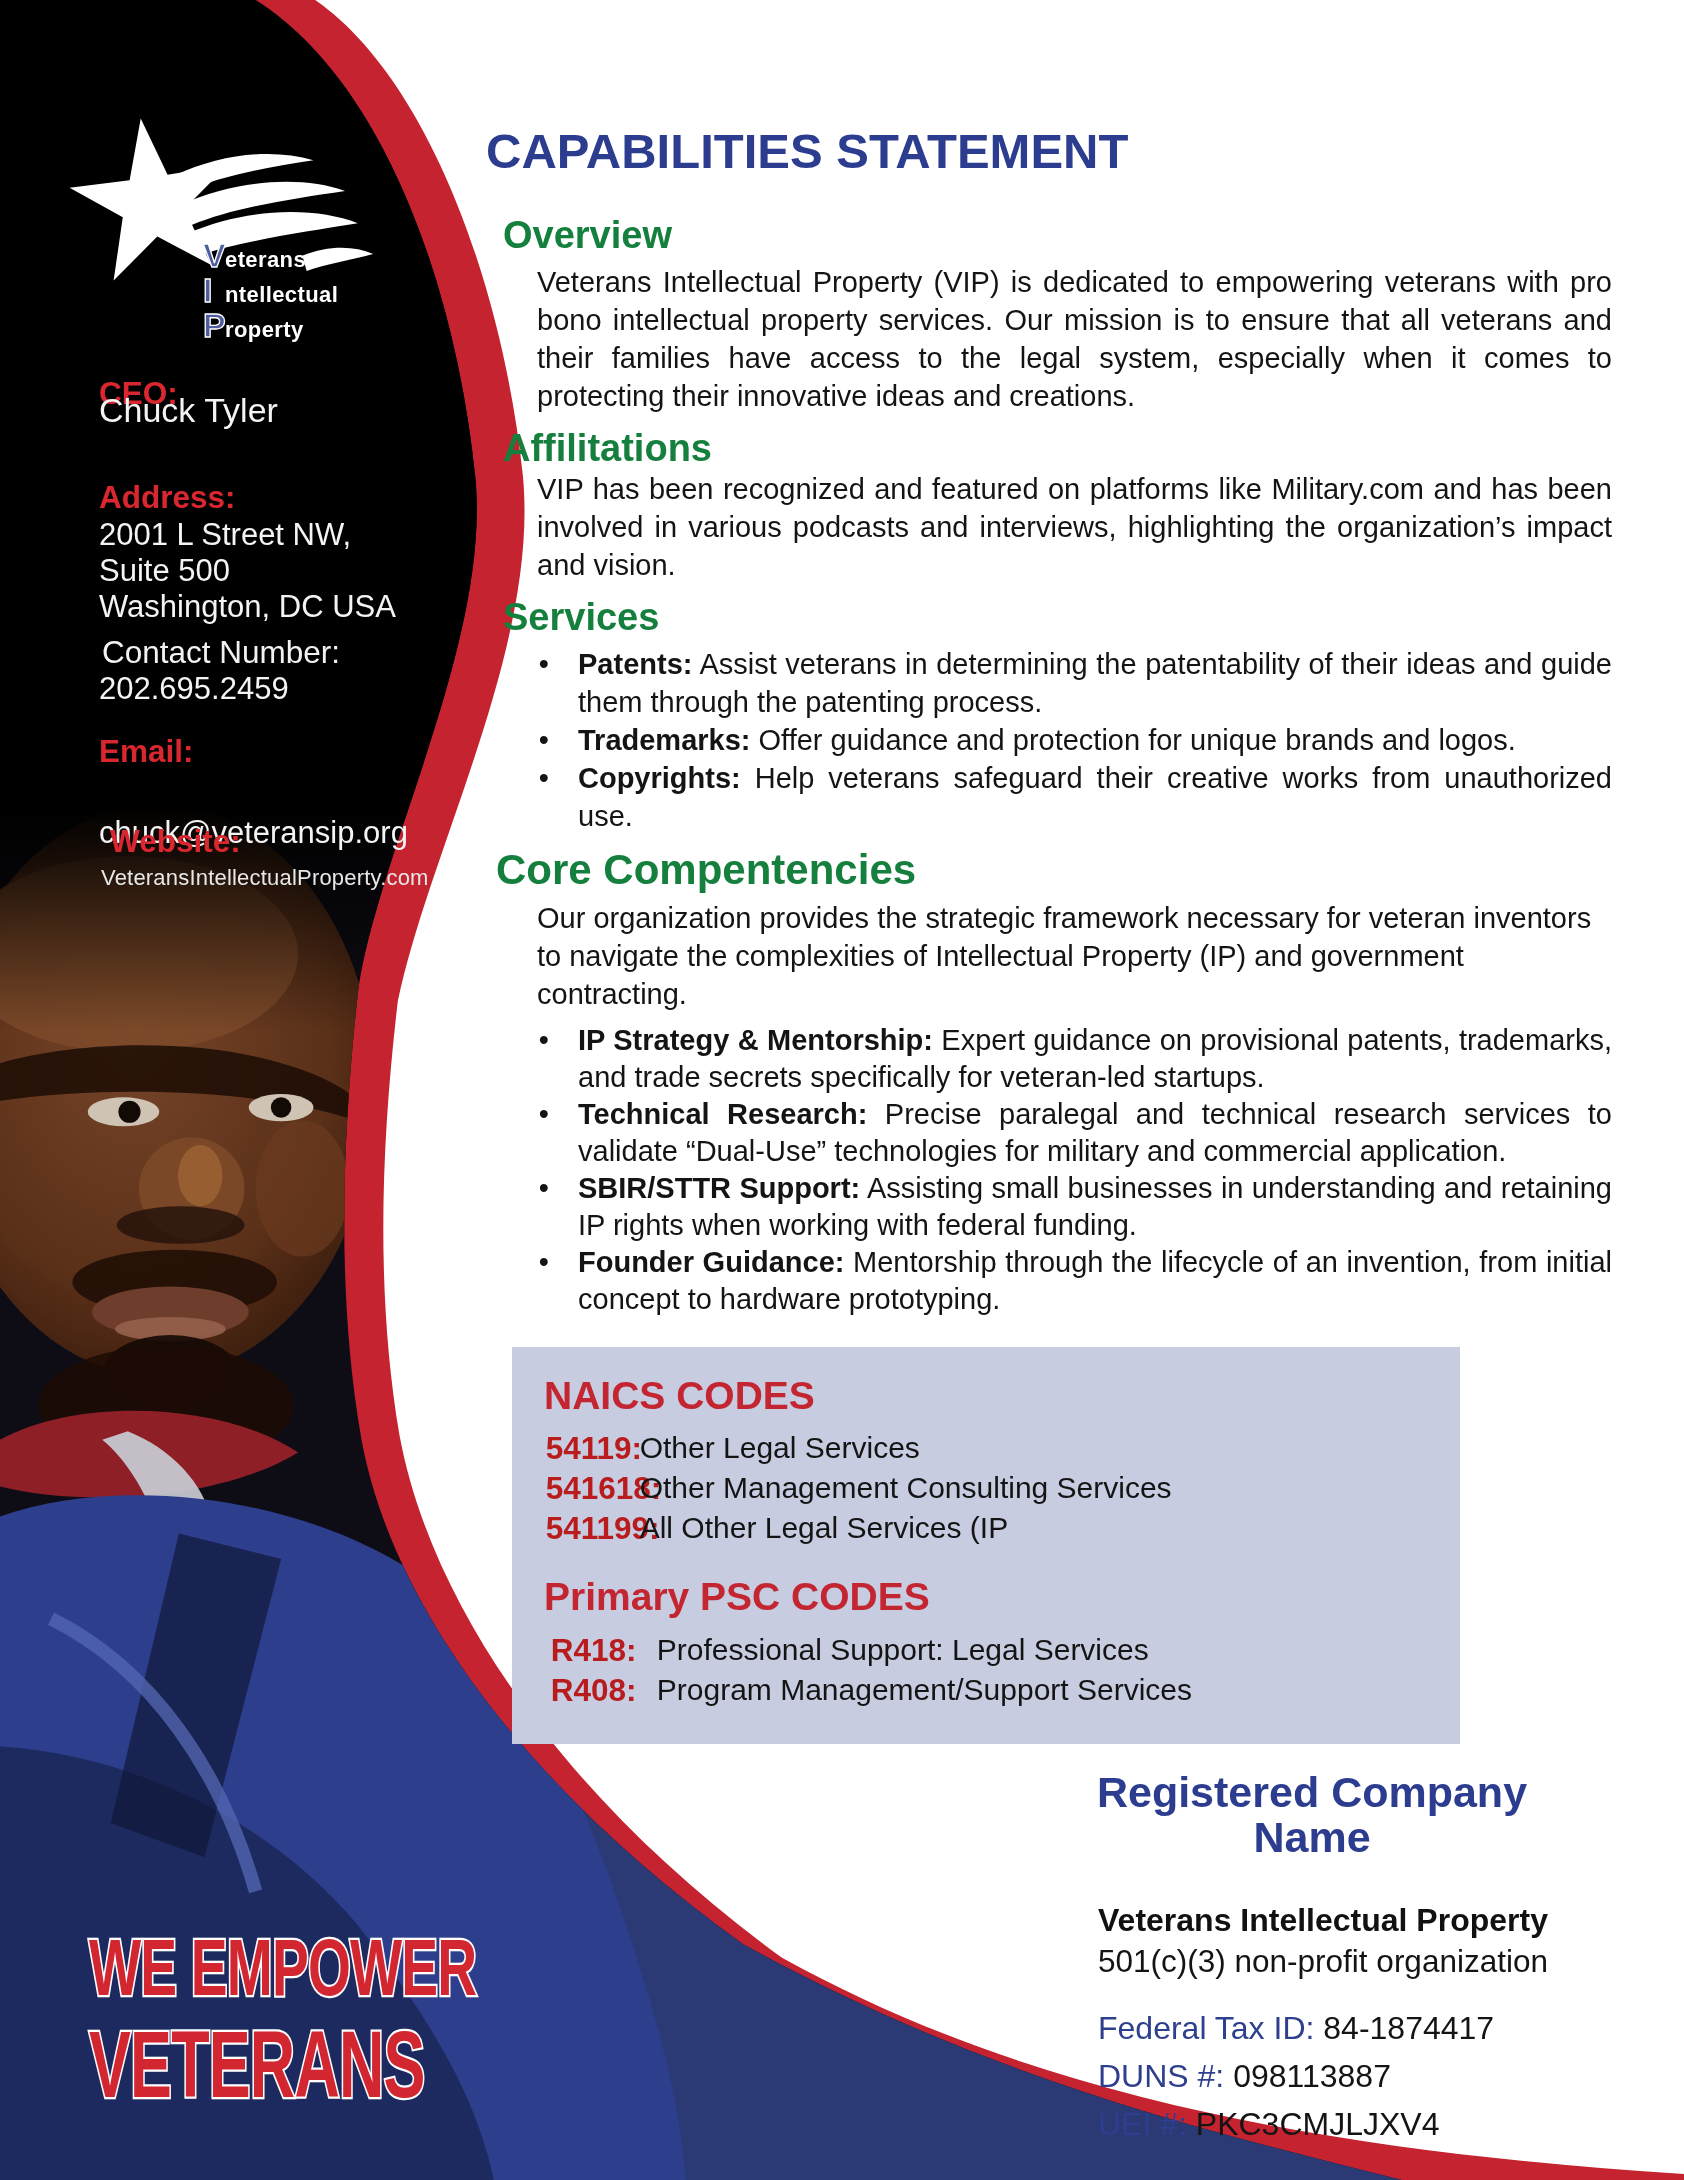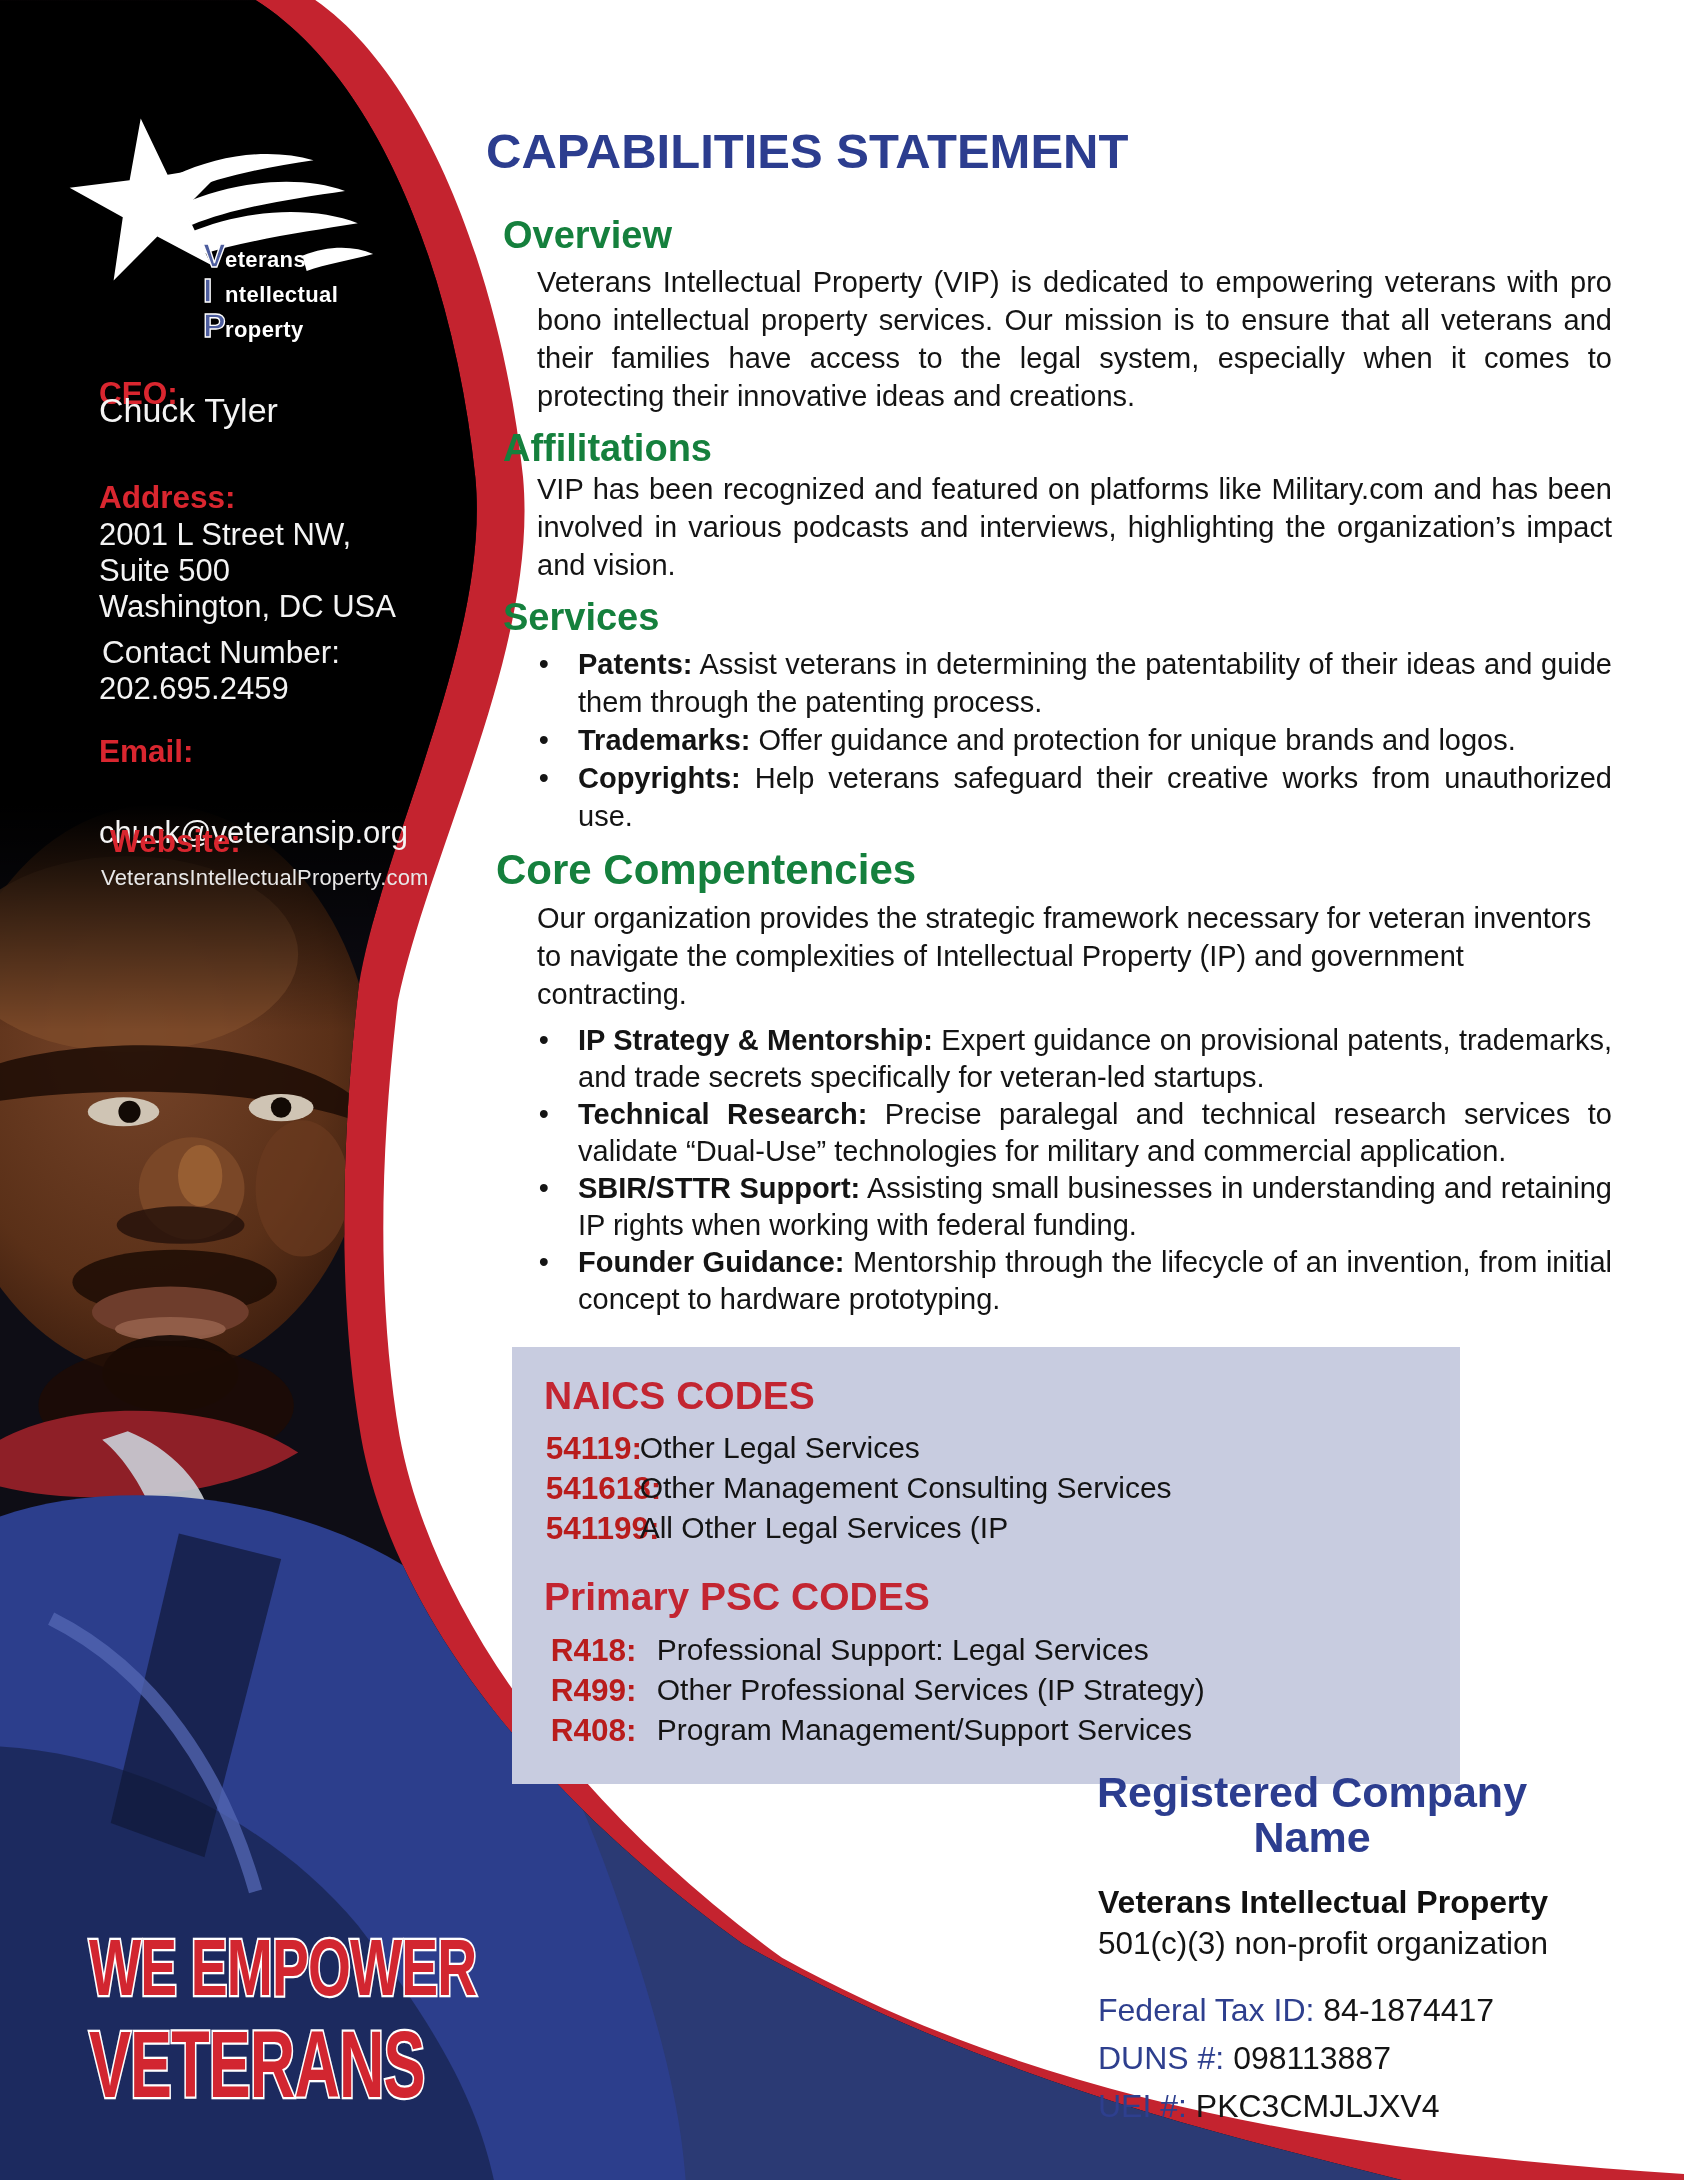--- a/index.html
+++ b/index.html
@@ -60,21 +60,21 @@
   .codes-head{margin:3.4px 0 12px 6.8px;font-size:39px;line-height:1.05;color:#c32531;font-weight:bold;}
   .codes-head.psc{margin-top:29px;}
   .code-row{display:flex;margin-left:8.5px;line-height:40px;}
   .code-row .code{width:94px;flex:0 0 94px;color:#b91c1c;font-weight:bold;font-size:31.5px;}
   .code-row .cdesc{font-size:30px;color:#141414;}
   .psc-rows .code-row{margin-left:13.6px;}
   .psc-rows .code-row .code{width:106px;flex:0 0 106px;}
   
   #registered{position:absolute;left:1035px;top:1770px;width:554px;z-index:2;}
   #registered .reg-head{
-    text-align:center;font-size:43px;font-weight:bold;color:#2c3d8f;margin:0 0 22px 0;line-height:1.05;
+    text-align:center;font-size:43px;font-weight:bold;color:#2c3d8f;margin:0 0 40px 0;line-height:1.05;
   }
   #registered .reg-body{margin-left:63px;}
   .reg-company{font-size:32px;font-weight:bold;color:#111;line-height:41px;}
   .reg-org{font-size:31.5px;color:#141414;line-height:41px;margin-bottom:22px;}
   .reg-field{font-size:32px;line-height:48px;}
   .reg-field .rlabel{color:#2e3f8e;font-weight:normal;}
   .reg-field .rvalue{color:#141414;}
 </style>
 </head>
 <body>
@@ -227,24 +227,20 @@
         </div>
       </div>
 
       <div class="codes-head psc">Primary PSC  CODES</div>
       <div class="psc-rows">
         <div class="code-row">
           <span class="code">R418:</span>
           <span class="cdesc">Professional Support: Legal Services</span>
         </div>
         <div class="code-row">
-          <span class="code">R499:</span>
-          <span class="cdesc">Other Professional Services (IP Strategy)</span>
-        </div>
-        <div class="code-row">
           <span class="code">R408:</span>
           <span class="cdesc">Program Management/Support Services</span>
         </div>
       </div>
     </div>
   </div>
 
   <div id="registered">
     <div class="reg-head">Registered Company Name</div>
     <div class="reg-body">

